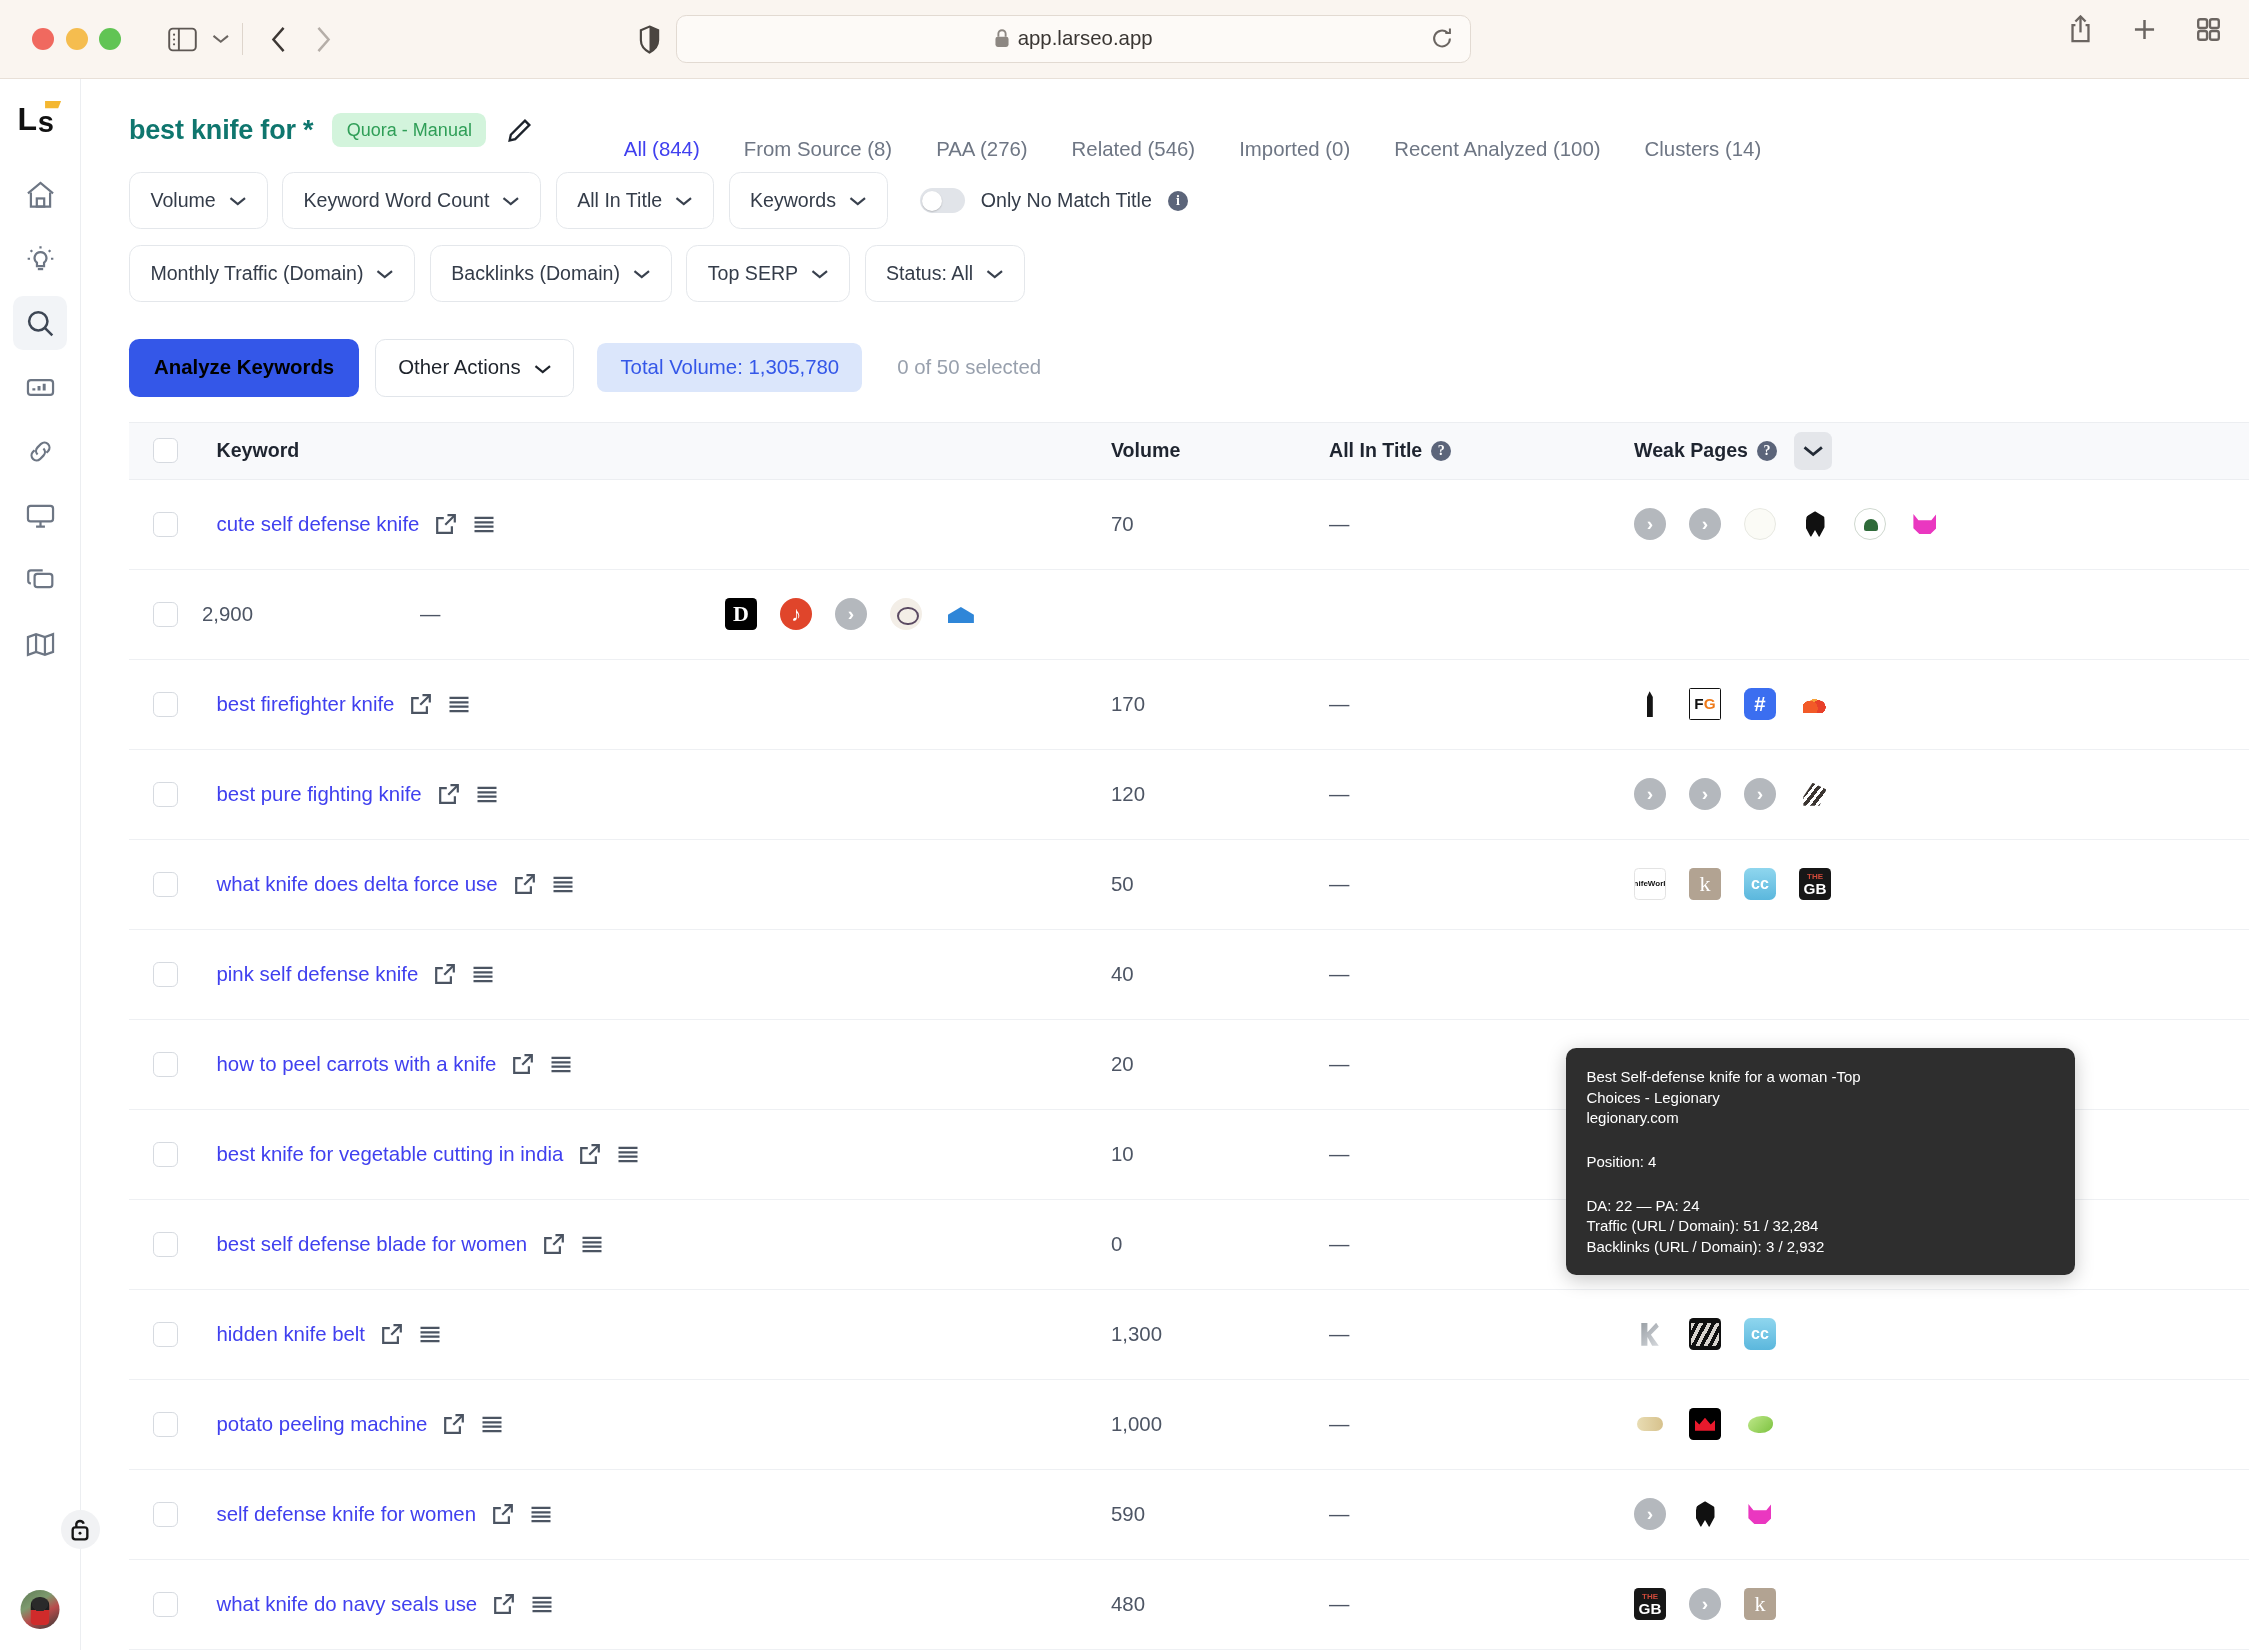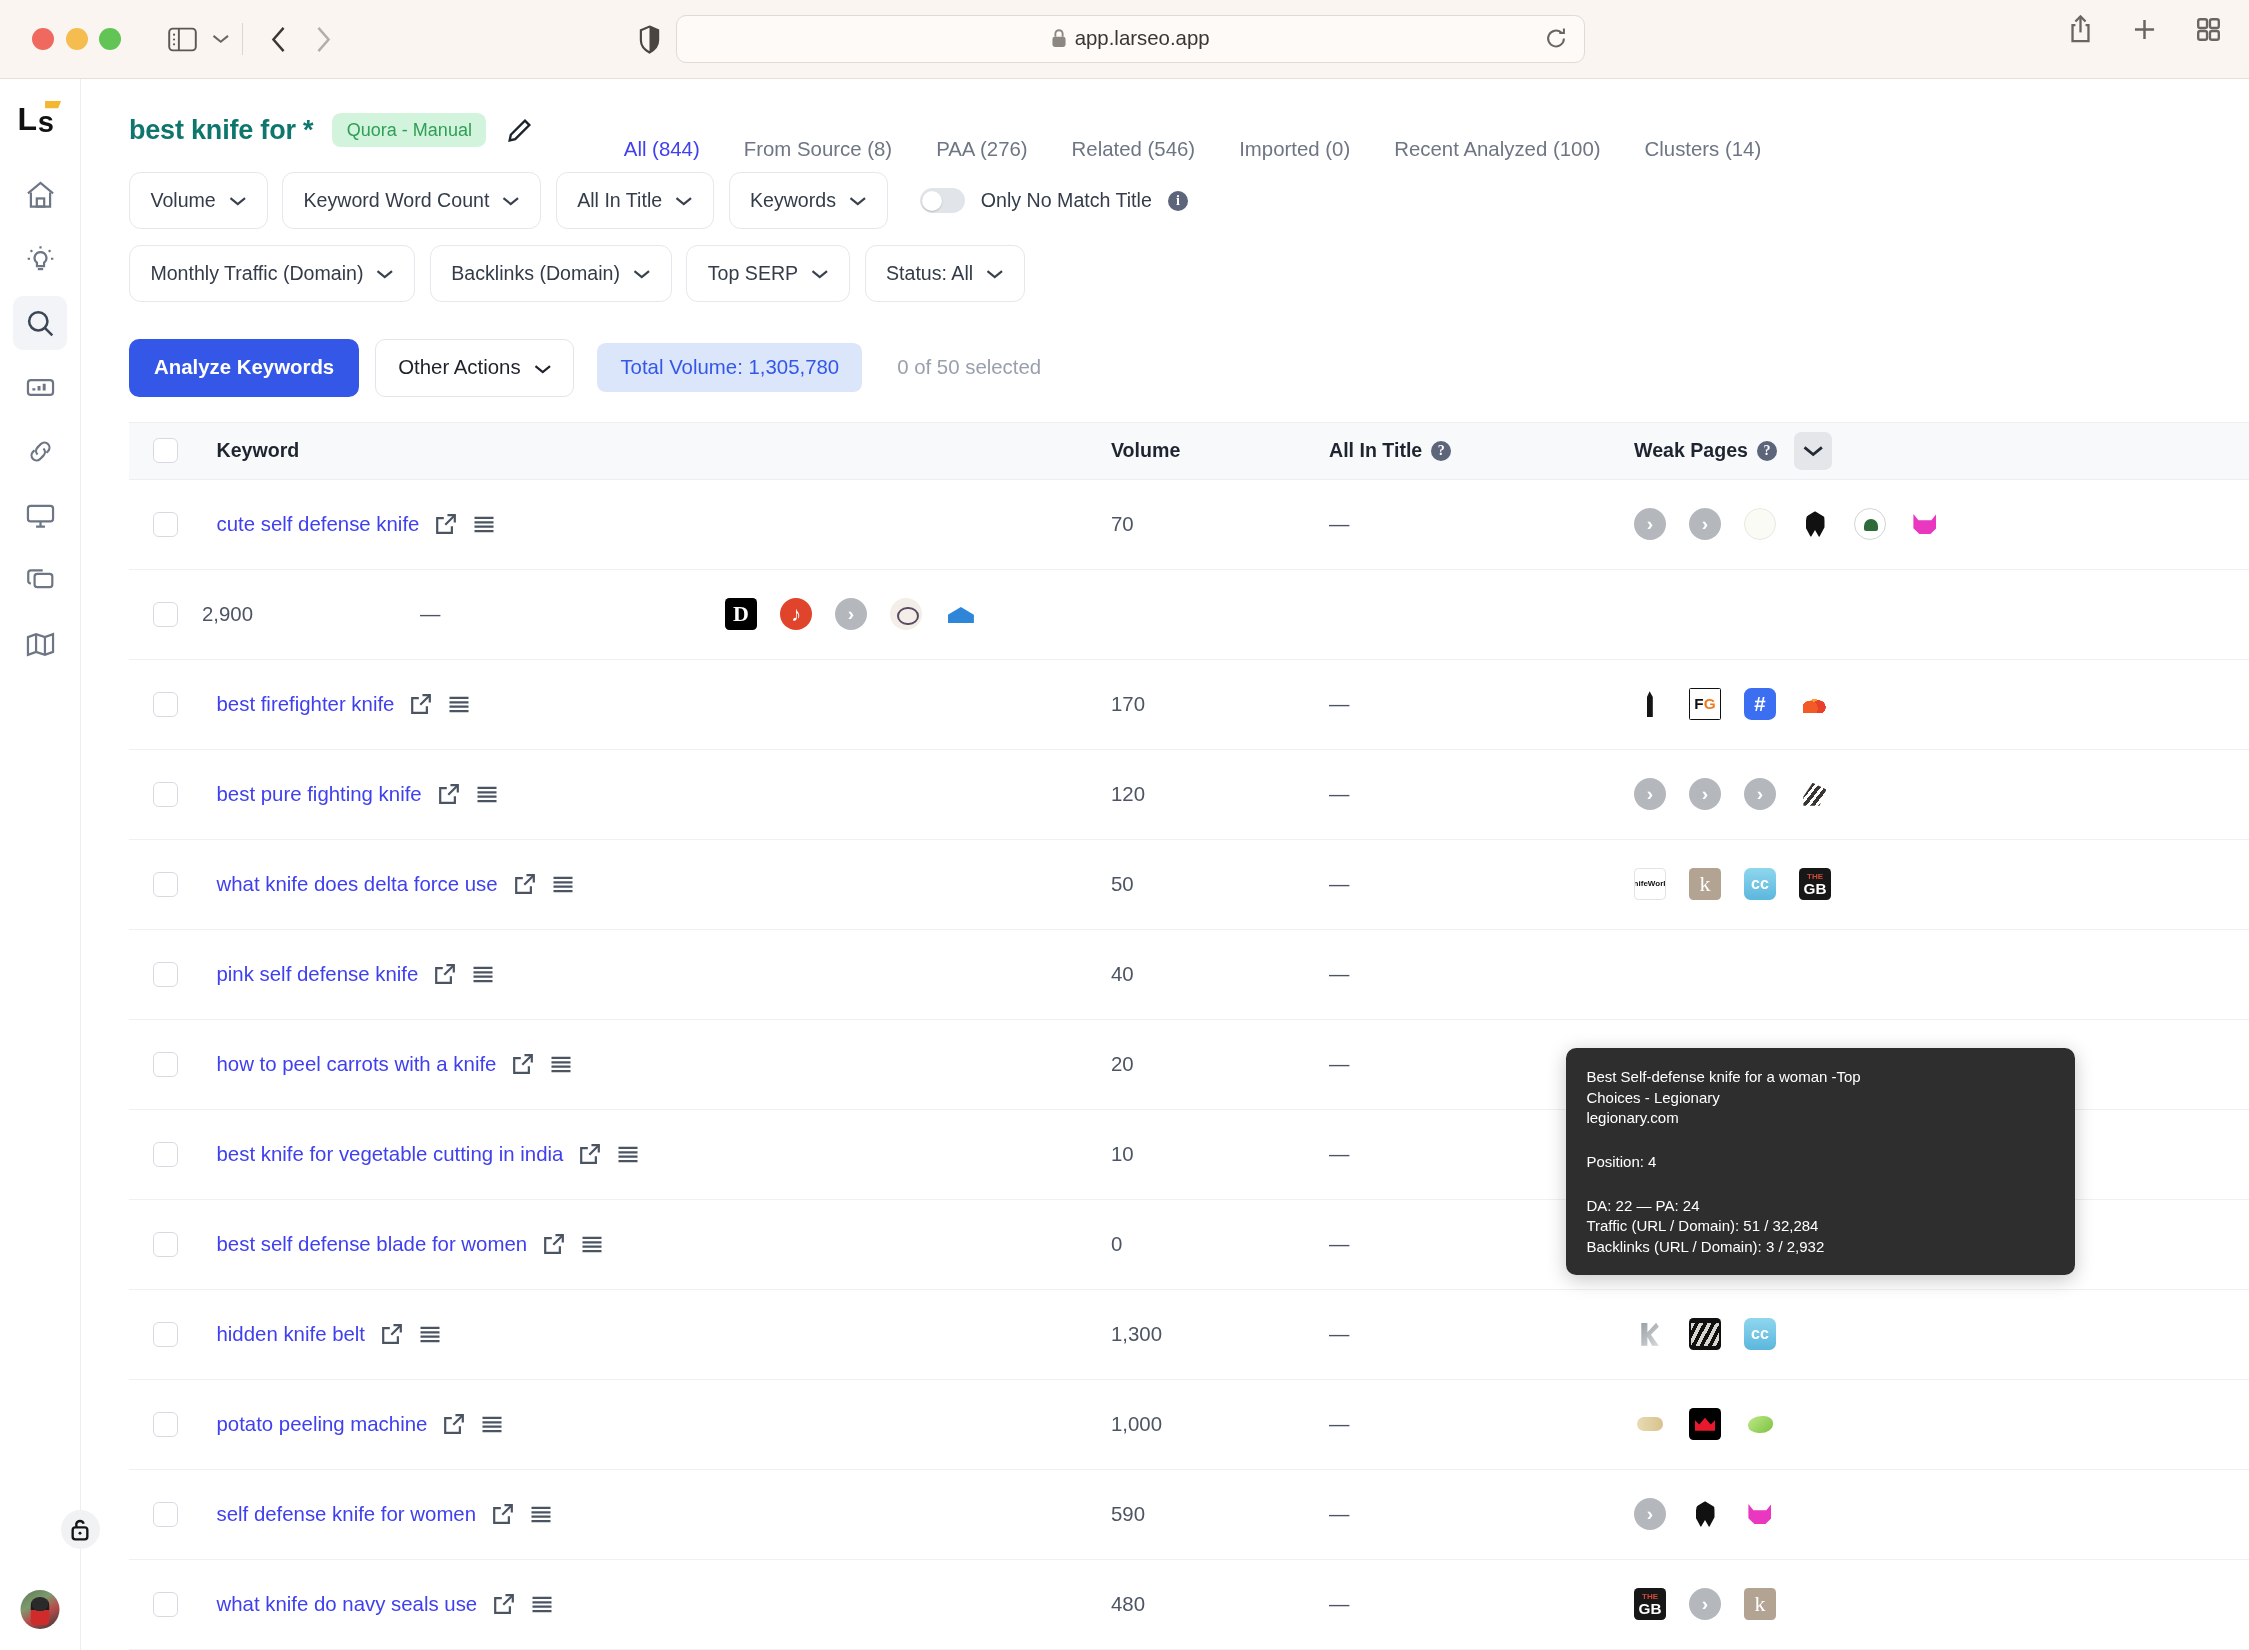--- a/index.html
+++ b/index.html
@@ -30,21 +30,21 @@
   }
   .sidebar-toggle { margin-left: 47px; }
   .chev-small { margin-left: 14.5px; color: #6b6561; font-size: 19px; }
   .divider-v { width: 0.7px; height: 32px; background: #ded5cc; margin-left: 13px; }
   .nav-back { margin-left: 26px; }
   .nav-fwd { margin-left: 26px; }
   .shield-btn { margin-left: 305px; }
 
   .urlbar {
     position: absolute; left: 676px; top: 14.5px;
-    width: 909px; height: 48px;
+    width: 795px; height: 48px;
     background: #fdfaf7; border: 0.7px solid #e2dad2;
     border-radius: 10.2px;
     display: flex; align-items: center; justify-content: center;
     gap: 7.3px;
   }
   .urlbar .url-text { font-size: 20.4px; color: #3a3633; }
   .reload-btn { position: absolute; right: 17.5px; top: 11.6px; color: #6b6561; }
 
   .chrome-right { position: absolute; right: 29px; top: 14.5px; display: flex; gap: 39px; align-items: center; }
 
@@ -139,21 +139,21 @@
   .toggle-label { font-size: 19.6px; color: #343c49; white-space: nowrap; }
   .ibadge {
     width: 20.4px; height: 20.4px; border-radius: 50%; background: #5c657a;
     color: #fff; font-size: 14px; font-weight: 700;
     display: inline-flex; align-items: center; justify-content: center;
     font-family: "Liberation Serif", serif;
   }
 
   .actions-row { display: flex; align-items: center; gap: 16px; padding: 20.4px 0 0 48px; }
   .btn-primary {
-    background: #3457e8; color: #ffffff; border: none;
+    background: #3457e8; color: #000000; border: none;
     height: 58px; padding: 0 25px; border-radius: 10.2px;
     font-size: 20.4px; font-weight: 700; font-family: inherit;
   }
   .btn-secondary {
     background: #fff; border: 0.7px solid #e1e5ea; border-radius: 10.2px;
     height: 58px; padding: 0 22px; font-size: 20.4px; color: #1e232b;
     display: flex; align-items: center; gap: 13px; font-family: inherit;
   }
   .volume-pill {
     background: #dbe6fb; color: #3457e8; font-size: 20.4px;

